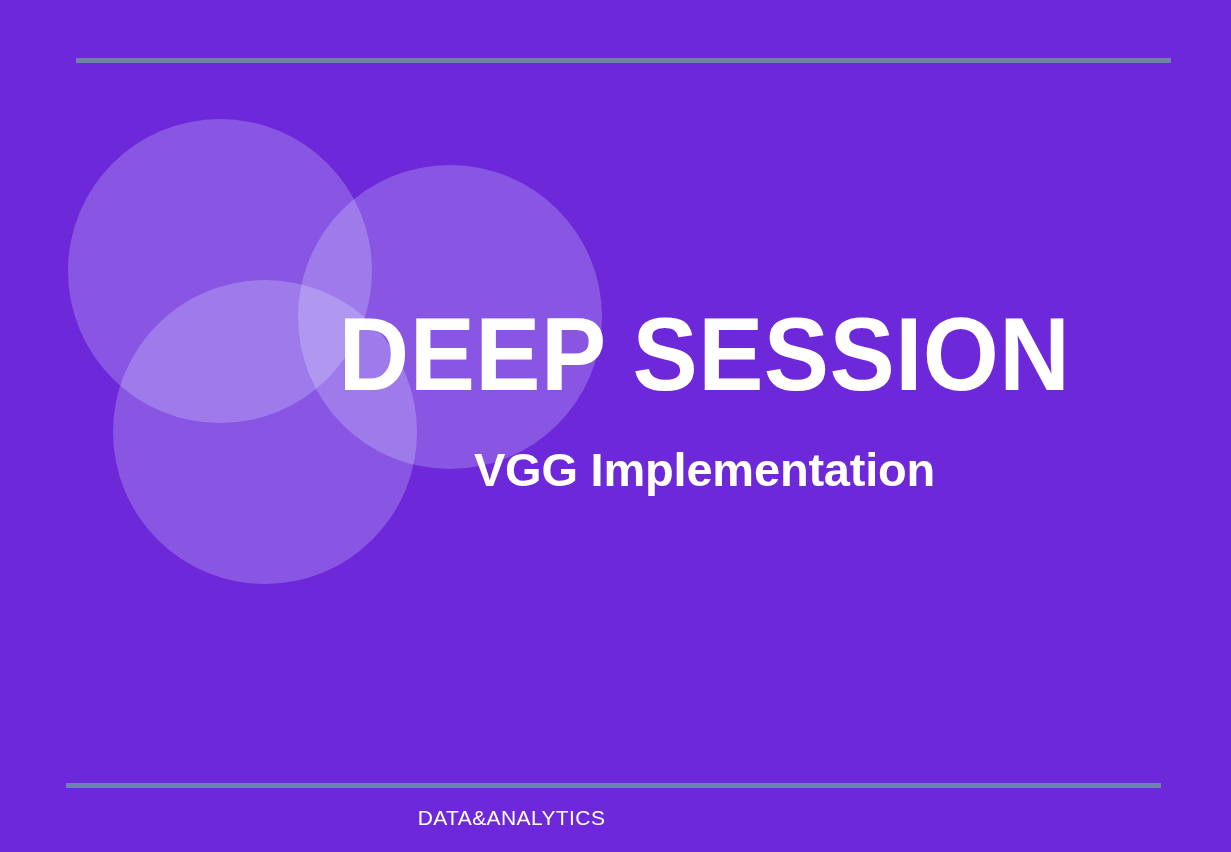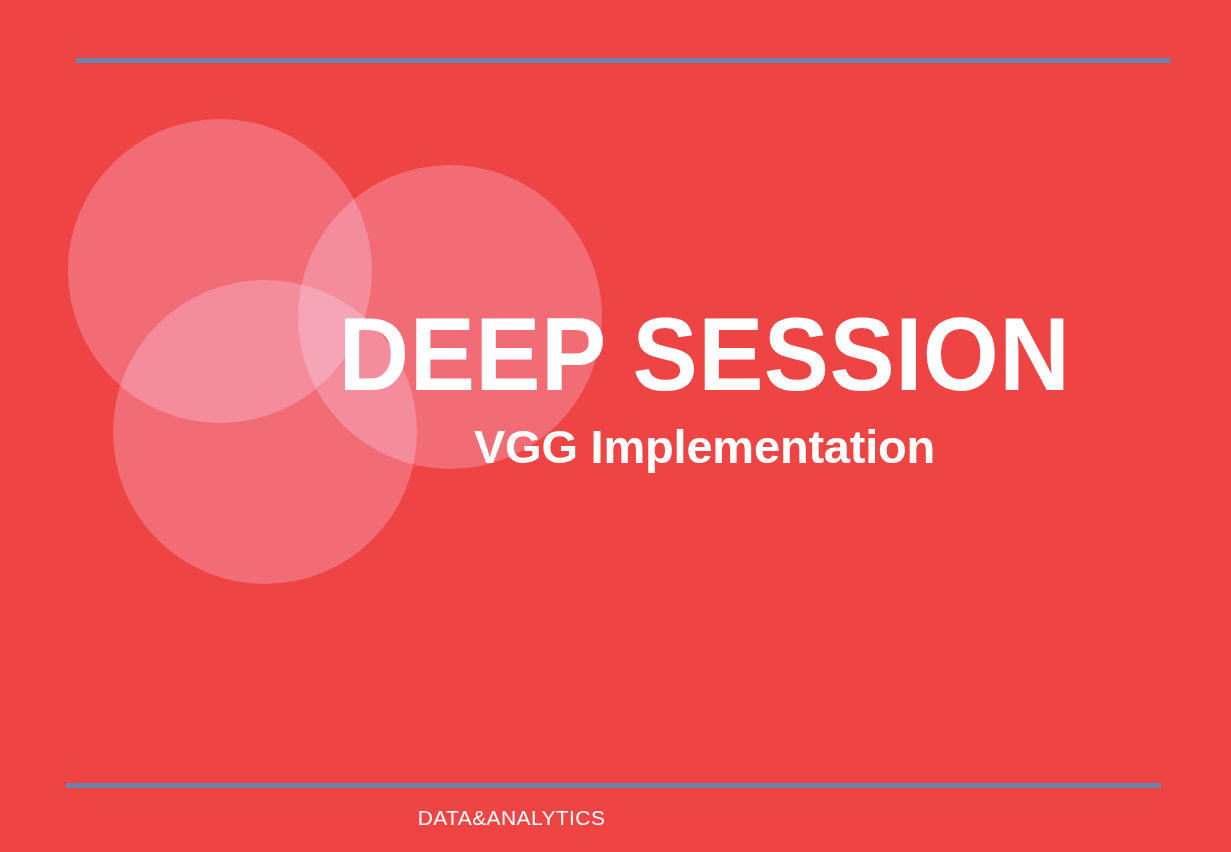--- a/index.html
+++ b/index.html
@@ -69,21 +69,21 @@
     font-size: 104px;
     font-weight: bold;
     line-height: 1.04;
     letter-spacing: 0.5px;
     color: #ffffff;
     transform: scaleX(0.94);
     transform-origin: center center;
     white-space: nowrap;
   }
   .slide-subtitle {
-    margin: 13px 0 0 0;
+    margin: 36px 0 0 0;
     font-family: "Liberation Sans", sans-serif;
     font-size: 47px;
     font-weight: bold;
     line-height: 1.1;
     letter-spacing: -0.2px;
     color: #ffffff;
     white-space: nowrap;
   }
 
   
@@ -101,21 +101,21 @@
     font-size: 21px;
     font-weight: normal;
     letter-spacing: 0.4px;
     color: #ffffff;
     white-space: nowrap;
   }
 </style>
 </head>
 <body>
 
-<div class="slide" style="background: #ef4444;">
+<div class="slide" style="background: #6d28d9;">
 
   <div class="circle-cluster">
     <div class="deco-circle circle-1" style="left: 68px; top: 119px; width: 304px; height: 304px; background: rgb(157, 180, 224); opacity: 0.3;"></div>
     <div class="deco-circle circle-2" style="left: 298px; top: 165px; width: 304px; height: 304px; background: rgb(157, 180, 224); opacity: 0.3;"></div>
     <div class="deco-circle circle-3" style="left: 113px; top: 280px; width: 304px; height: 304px; background: rgb(157, 180, 224); opacity: 0.3;"></div>
   </div>
 
   <div class="rule rule-top" style="left: 76px; top: 58px; width: 1095px; height: 5px; background: rgb(109, 130, 172);"></div>
 
   <div class="headline-block">

